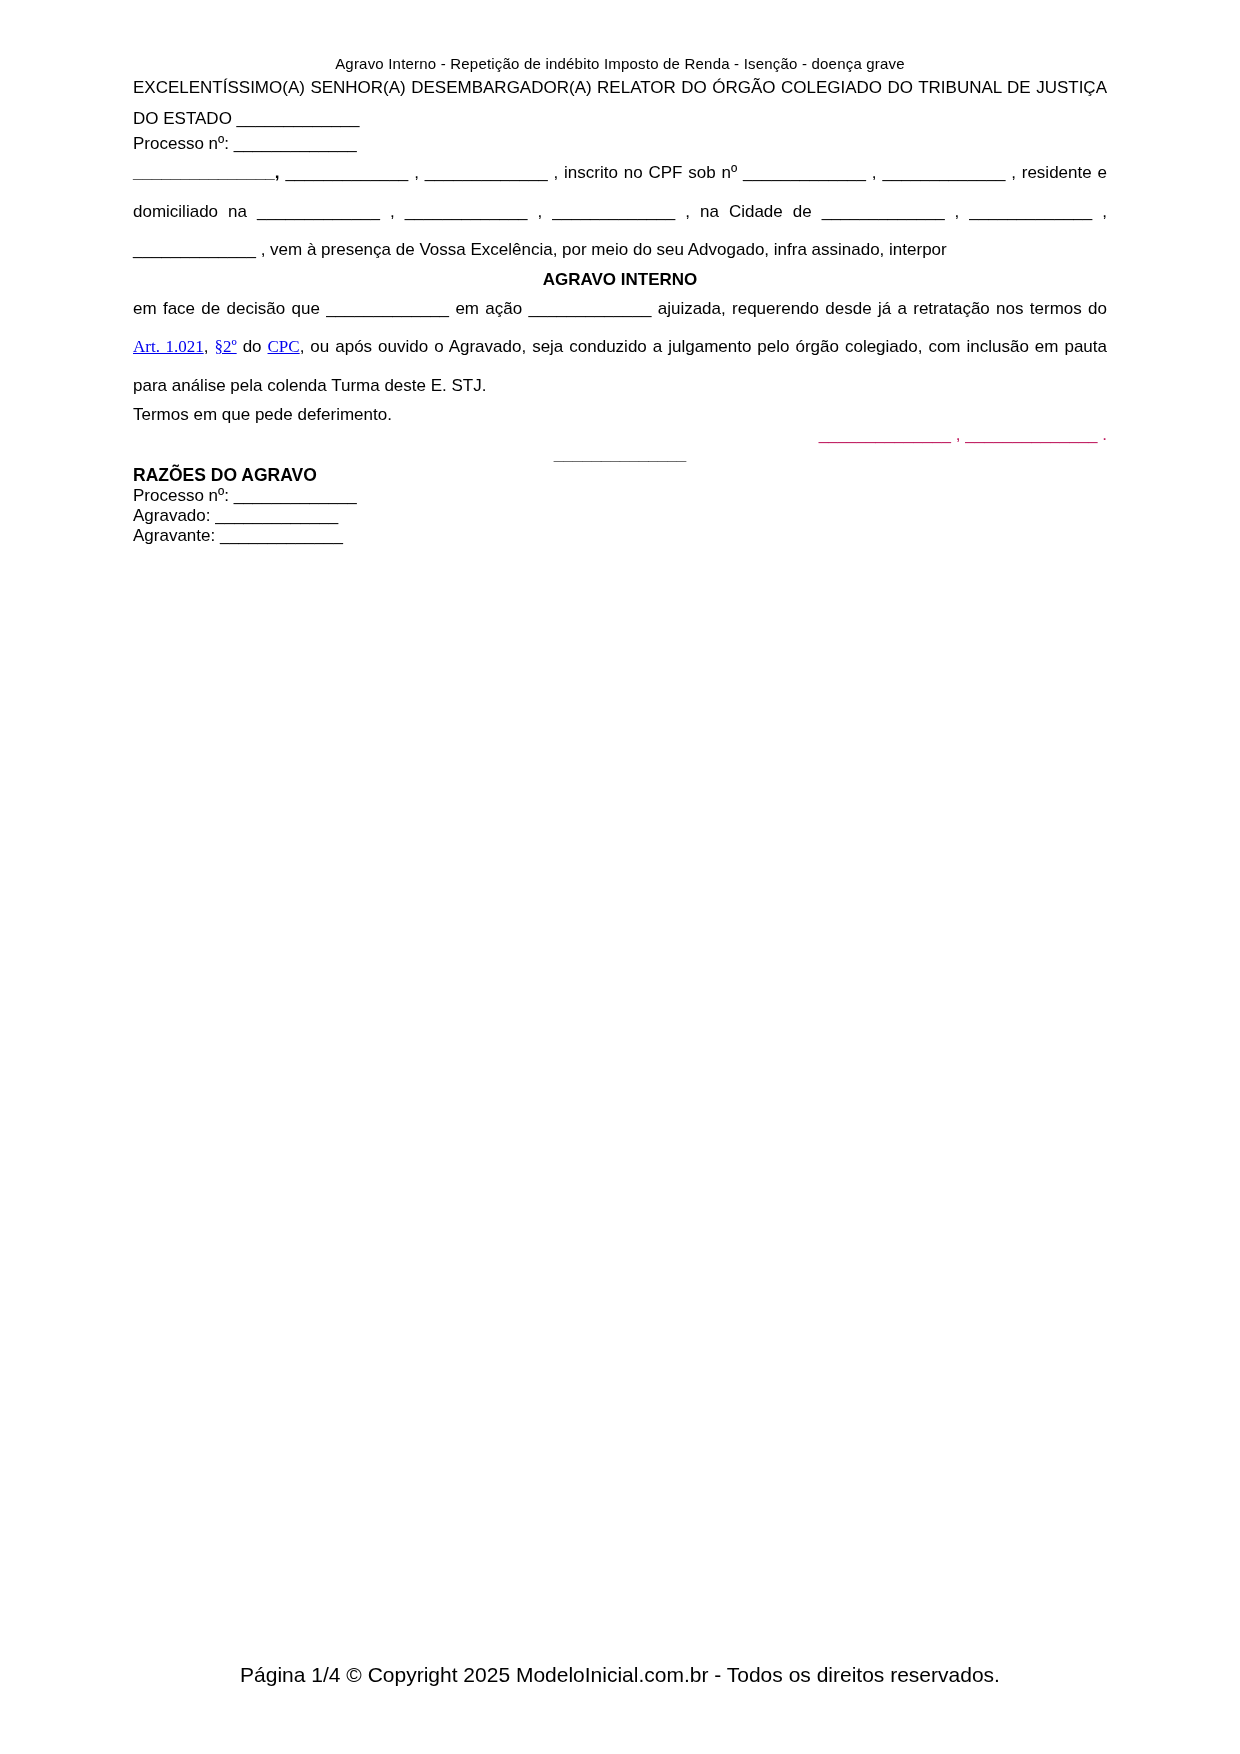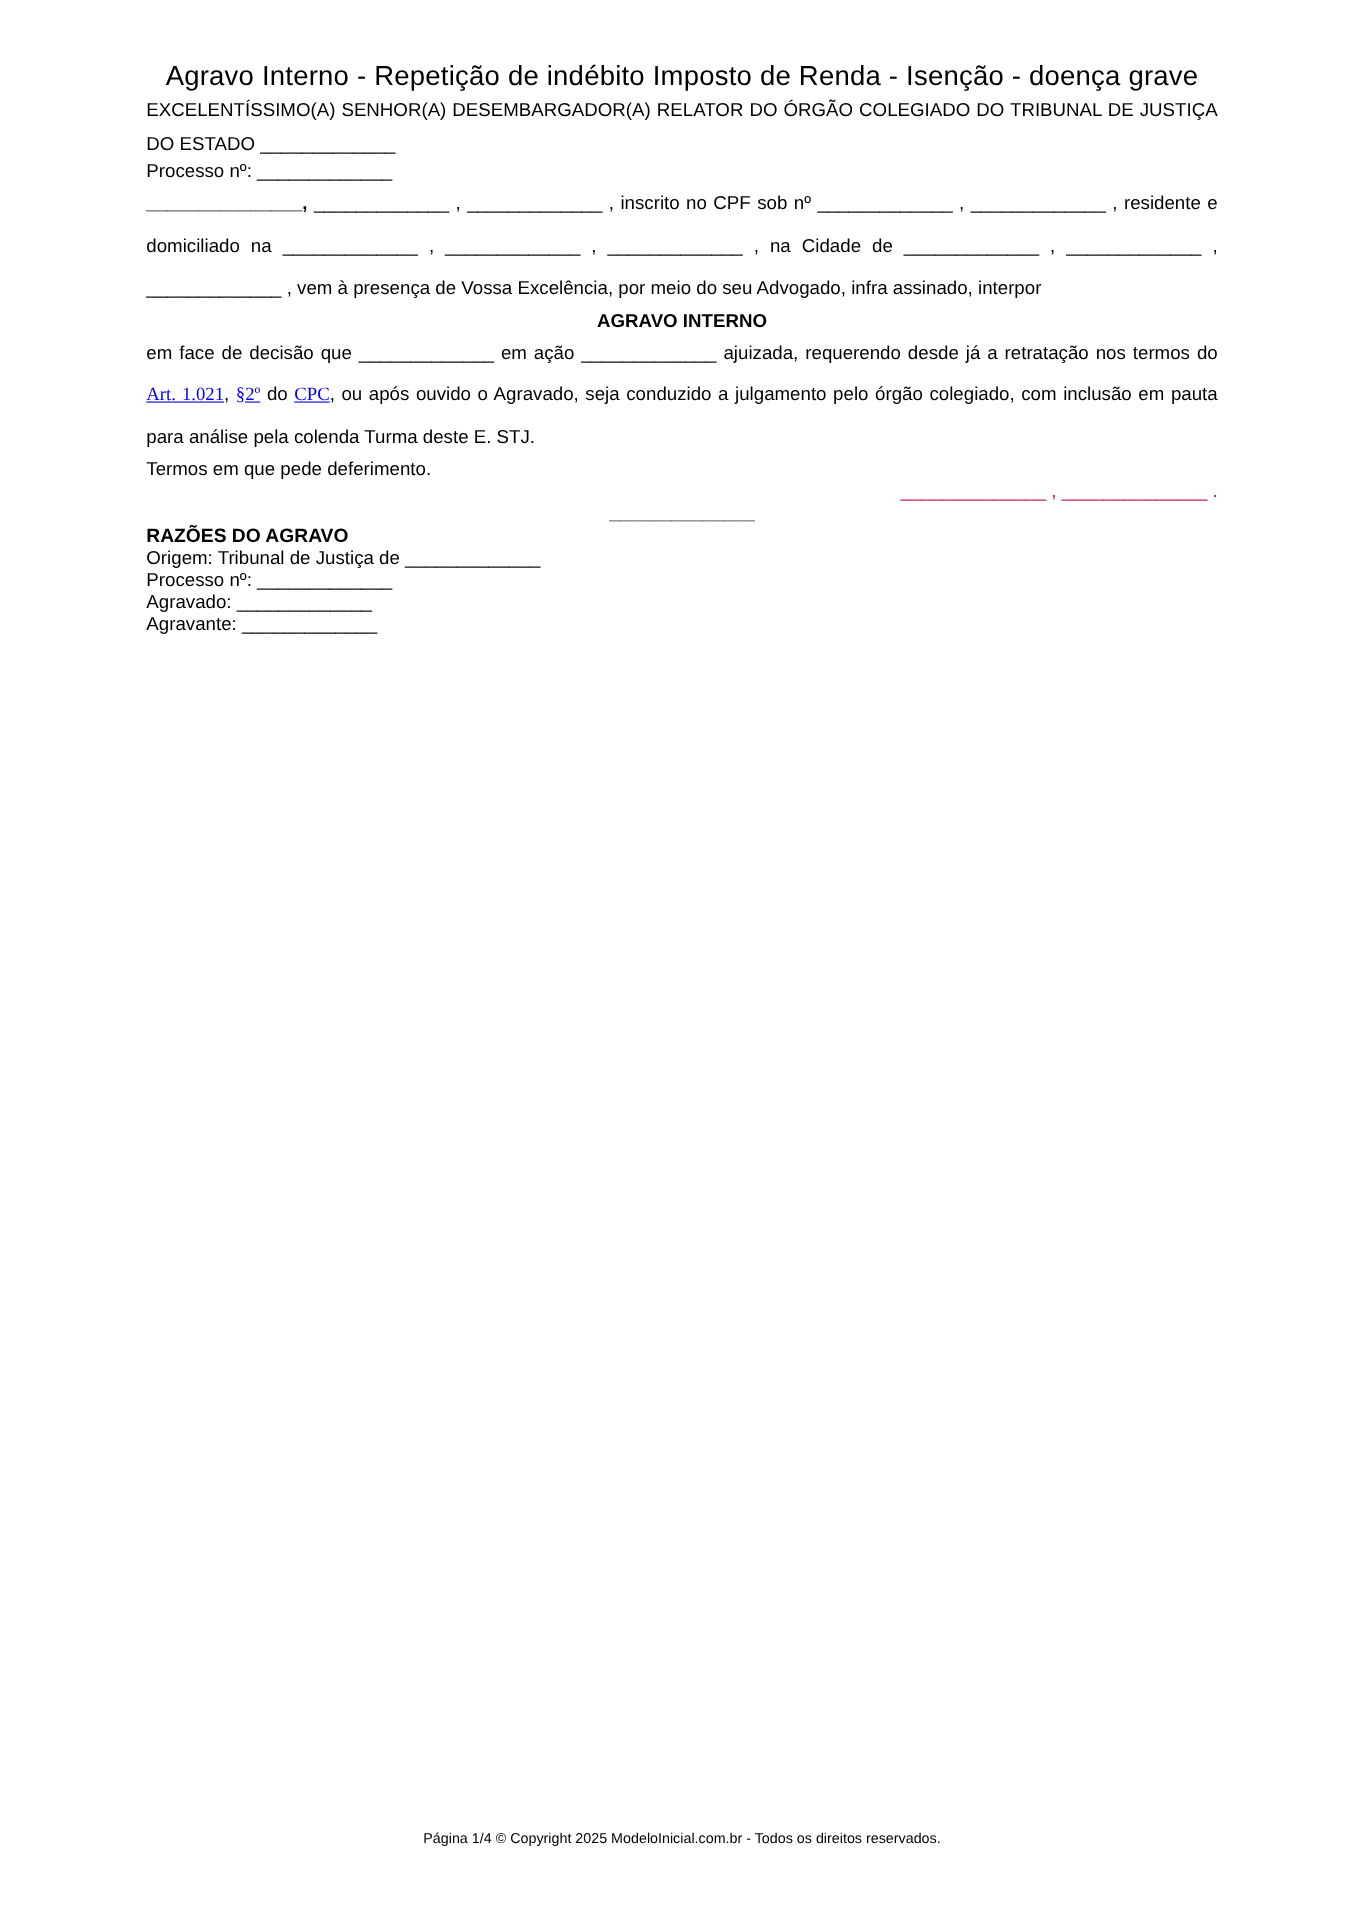--- a/index.html
+++ b/index.html
@@ -11,21 +11,21 @@
     background: #ffffff;
     color: #000000;
     font-family: "Liberation Sans", sans-serif;
     font-size: 17px;
     padding: 55px 133px 0 133px;
     overflow: hidden;
   }
   .page p, .page h1, .page h2, .page h3 { margin: 0; padding: 0; }
 
   .doc-title {
-    font-size: 25px;
+    font-size: 15px;
     font-weight: normal;
     text-align: center;
     letter-spacing: 0.2px;
   }
   .addressee {
     margin-top: 29px;
     line-height: 31px;
     text-align: justify;
   }
   .process-line { margin-top: 41px; }
@@ -76,21 +76,21 @@
     font-weight: bold;
   }
   .reason-line { margin-top: 52px; }
 
   .page-footer {
     position: absolute;
     left: 0;
     right: 0;
     top: 1663px;
     text-align: center;
-    font-size: 13px;
+    font-size: 21px;
     color: #000000;
   }
 </style>
 </head>
 <body>
 
 <div class="page">
 
   <h1 class="doc-title">Agravo Interno - Repetição de indébito Imposto de Renda - Isenção - doença grave</h1>
 
@@ -105,21 +105,20 @@
   <p class="body-par indent"><span>em face de decisão que _____________ em ação _____________ ajuizada, requerendo desde já a retratação nos termos do </span><a class="doclink">Art. 1.021</a><span>, </span><a class="doclink">§2º</a><span> do </span><a class="doclink">CPC</a><span>, ou após ouvido o Agravado, seja conduzido a julgamento pelo órgão colegiado, com inclusão em pauta para análise pela colenda Turma deste E. STJ.</span></p>
 
   <p class="closing-par indent">Termos em que pede deferimento.</p>
 
   <p class="date-line">______________ ,  ______________  .</p>
 
   <p class="signature-line">______________</p>
 
   <h2 class="reasons-heading">RAZÕES DO AGRAVO</h2>
 
-  <p class="reason-line">Origem: Tribunal de Justiça de  _____________</p>
 
   <p class="reason-line">Processo nº:  _____________</p>
 
   <p class="reason-line">Agravado:  _____________</p>
 
   <p class="reason-line">Agravante:  _____________</p>
 
   <div class="page-footer">Página 1/4 © Copyright 2025 ModeloInicial.com.br - Todos os direitos reservados.</div>
 
 </div>

